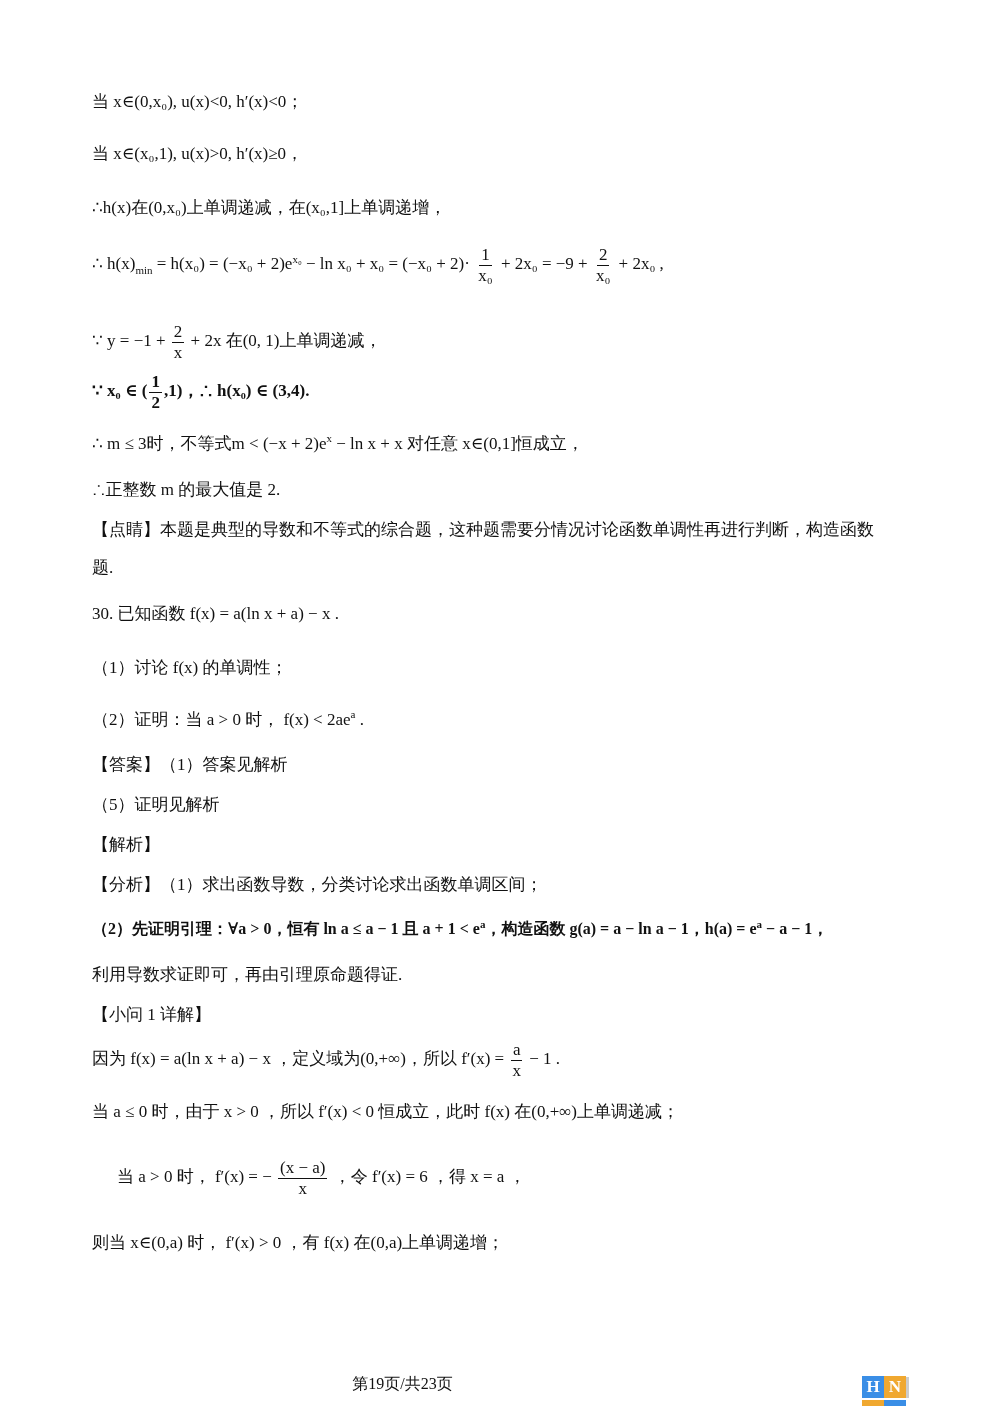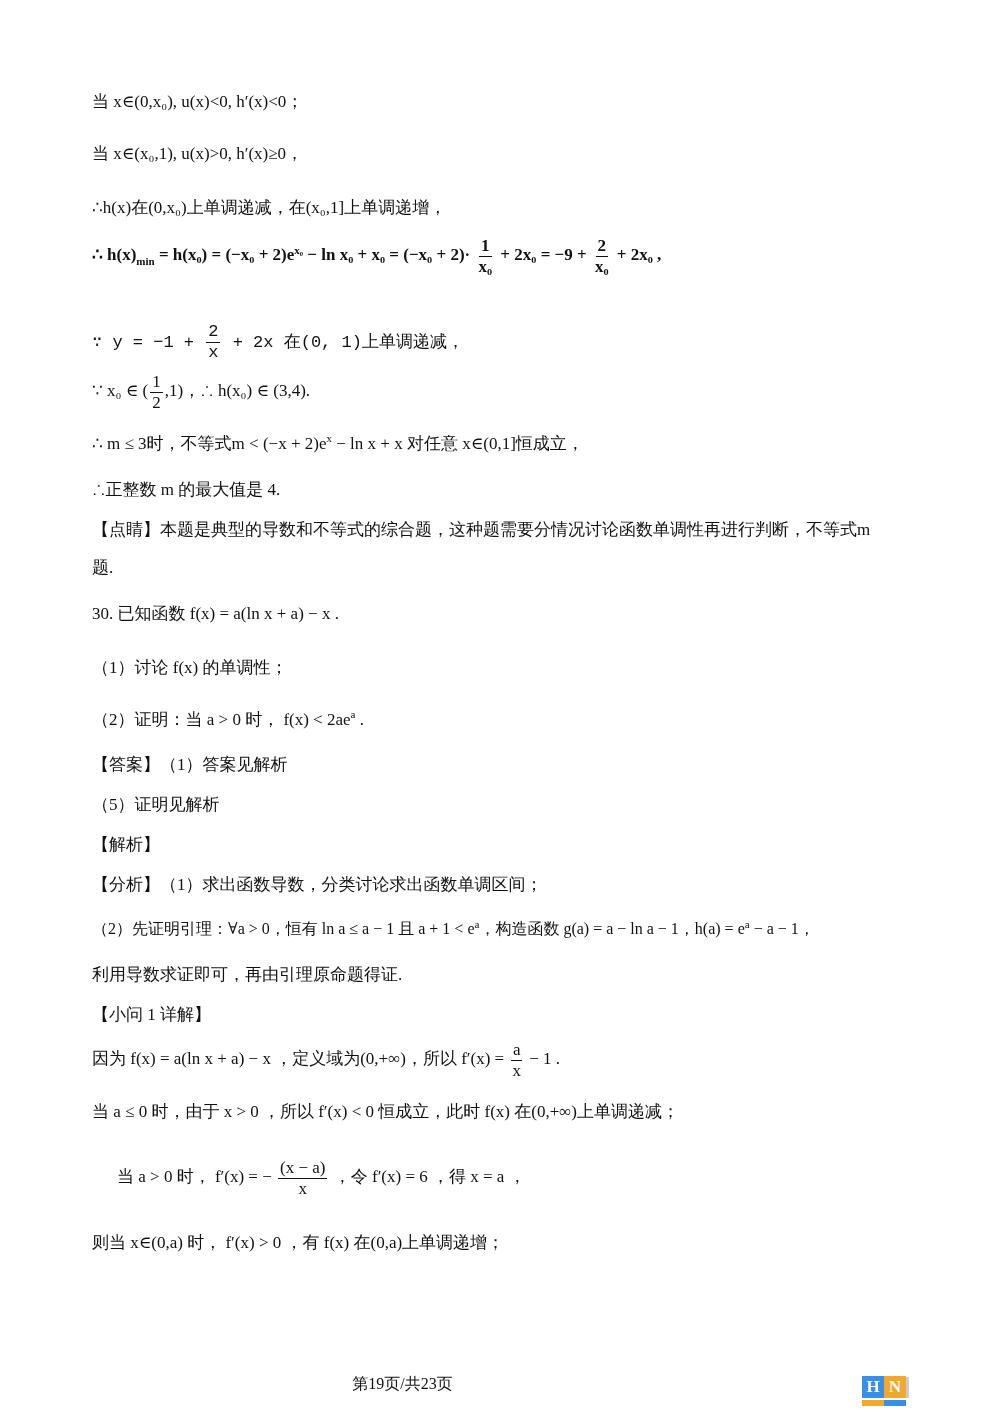--- a/index.html
+++ b/index.html
@@ -24,77 +24,77 @@
 </style>
 </head>
 <body>
 
 <div class="line" style="top:90px"><span>当 x∈(0,x₀), u(x)&lt;0, h′(x)&lt;0；</span></div>
 
 <div class="line" style="top:142px"><span>当 x∈(x₀,1), u(x)&gt;0, h′(x)≥0，</span></div>
 
 <div class="line" style="top:196px"><span>∴h(x)在(0,x₀)上单调递减，在(x₀,1]上单调递增，</span></div>
 
-<div class="line" style="top:236px; line-height:28px;font-weight:bold;">
+<div class="line" style="top:245px; line-height:28px;">
   <span>∴ h(x)</span><sub>min</sub><span> = h(x₀) = (−x₀ + 2)e</span><sup>x₀</sup><span> − ln x₀ + x₀ = (−x₀ + 2)·</span>
   <span class="frac">
       <span class="num">1</span>
       <span class="den">x₀</span>
     </span>
   <span>+ 2x₀ = −9 +</span>
   <span class="frac">
       <span class="num">2</span>
       <span class="den">x₀</span>
     </span>
   <span>+ 2x₀ ,</span>
 </div>
 
-<div class="line" style="top:322px; line-height:28px;font-family:Liberation Mono, monospace;">
+<div class="line" style="top:322px; line-height:28px;">
   <span>∵ y = −1 +</span>
   <span class="frac">
       <span class="num">2</span>
       <span class="den">x</span>
     </span>
   <span>+ 2x 在(0, 1)上单调递减，</span>
 </div>
 
-<div class="line" style="top:372px; line-height:28px;">
+<div class="line" style="top:372px; line-height:28px;font-weight:bold;">
   <span>∵ x₀ ∈ (</span><span class="frac">
       <span class="num">1</span>
       <span class="den">2</span>
     </span><span>,1)，∴ h(x₀) ∈ (3,4).</span>
 </div>
 
 <div class="line" style="top:432px">
   <span>∴ m ≤ 3时，不等式m &lt; (−x + 2)e</span><sup>x</sup><span> − ln x + x 对任意 x∈(0,1]恒成立，</span>
 </div>
 
-<div class="line" style="top:478px"><span>∴正整数 m 的最大值是 4.</span></div>
+<div class="line" style="top:478px"><span>∴正整数 m 的最大值是 2.</span></div>
 
-<div class="line" style="top:518px"><span>【点睛】本题是典型的导数和不等式的综合题，这种题需要分情况讨论函数单调性再进行判断，不等式m</span></div>
+<div class="line" style="top:518px"><span>【点睛】本题是典型的导数和不等式的综合题，这种题需要分情况讨论函数单调性再进行判断，构造函数</span></div>
 
 <div class="line" style="top:556px"><span>题.</span></div>
 
 <div class="line" style="top:602px"><span>30. 已知函数 f(x) = a(ln x + a) − x .</span></div>
 
 <div class="line" style="top:656px"><span>（1）讨论 f(x) 的单调性；</span></div>
 
 <div class="line" style="top:708px">
   <span>（2）证明：当 a &gt; 0 时， f(x) &lt; 2ae</span><sup>a</sup><span> .</span>
 </div>
 
 <div class="line" style="top:753px"><span>【答案】（1）答案见解析</span></div>
 
 <div class="line" style="top:793px"><span>（5）证明见解析</span></div>
 
 <div class="line" style="top:833px"><span>【解析】</span></div>
 
 <div class="line" style="top:873px"><span>【分析】（1）求出函数导数，分类讨论求出函数单调区间；</span></div>
 
-<div class="line" style="top:917px; font-size:16px;">
+<div class="line" style="top:917px; font-size:16px;font-weight:bold;">
   <span>（2）先证明引理：∀a &gt; 0，恒有 ln a ≤ a − 1 且 a + 1 &lt; e</span><sup>a</sup><span>，构造函数 g(a) = a − ln a − 1，h(a) = e</span><sup>a</sup><span> − a − 1，</span>
 </div>
 
 <div class="line" style="top:963px"><span>利用导数求证即可，再由引理原命题得证.</span></div>
 
 <div class="line" style="top:1003px"><span>【小问 1 详解】</span></div>
 
 <div class="line" style="top:1040px; line-height:28px;text-align:right;">
   <span>因为 f(x) = a(ln x + a) − x ，定义域为(0,+∞)，所以 f′(x) =</span>
   <span class="frac">

